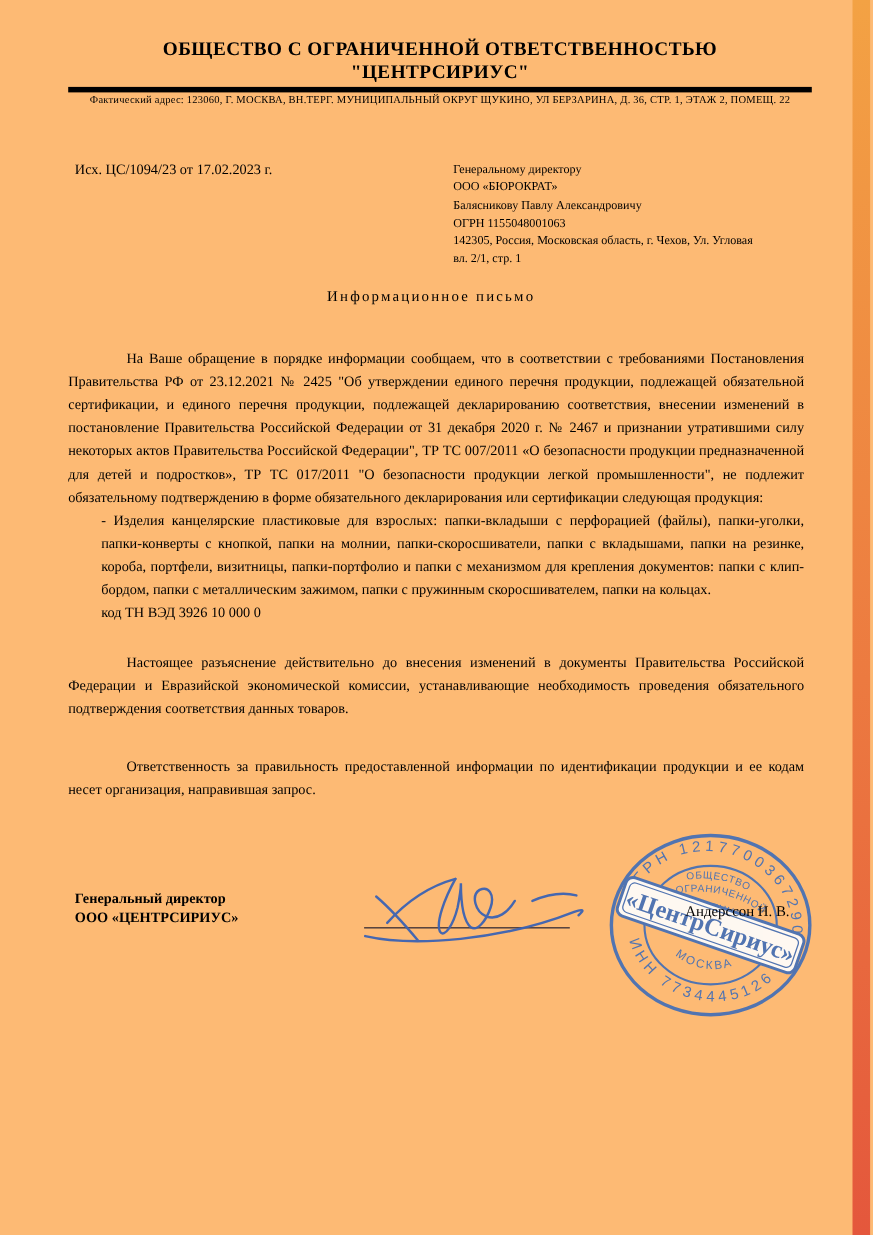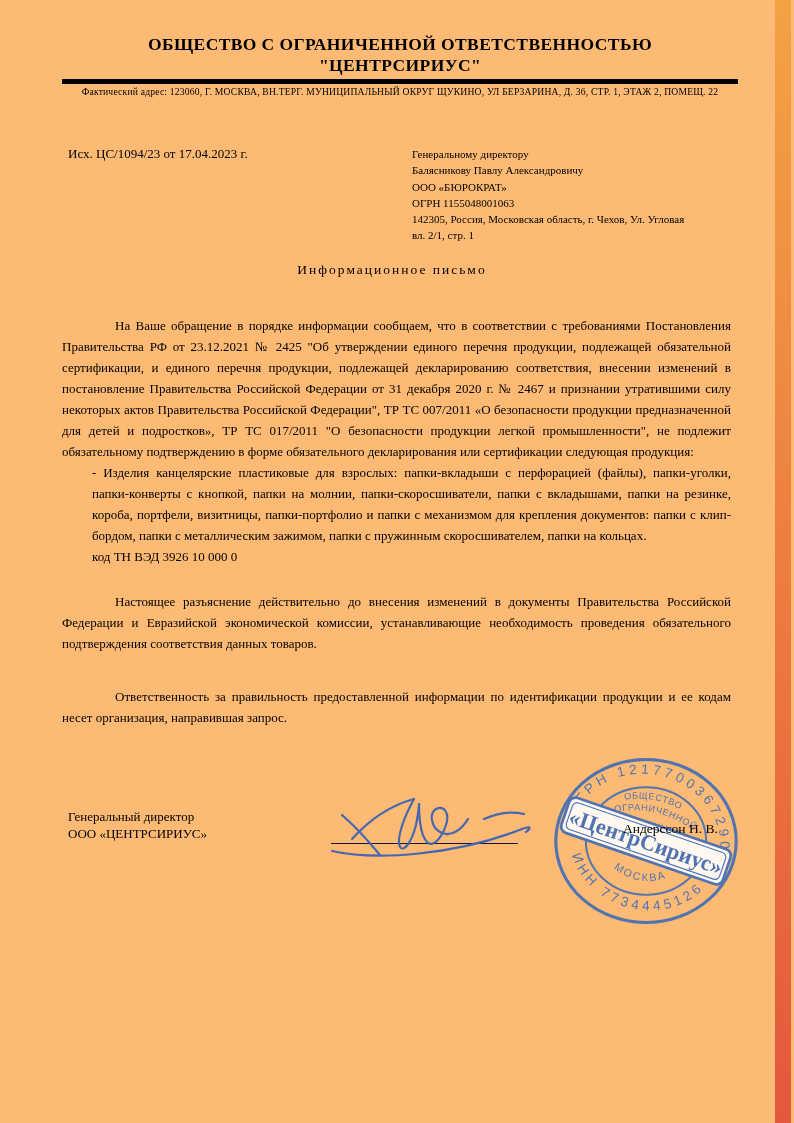--- a/index.html
+++ b/index.html
@@ -26,21 +26,21 @@
     font-size:13.5px; letter-spacing:2px; }
 
   .body { position:absolute; left:62px; top:315px; width:669px; font-size:13px;
     line-height:21px; text-align:justify; }
   .body p { margin:0; text-indent:53px; }
   .body .indent-block { margin-left:30px; text-indent:0; }
   .body .code-line { margin-left:30px; text-indent:0; text-align:left; }
   .body .p2 { margin-top:24px; }
   .body .p3 { margin-top:32px; }
 
-  .sig-block { position:absolute; left:68px; top:808px; font-size:13px; line-height:17px; }
+  .sig-block { position:absolute; left:68px; top:808px; font-size:13px; line-height:17px;font-weight:bold; }
   .sig-rule { position:absolute; left:331px; top:843px; width:187px; height:1.4px; background:#15152a; }
   .sig-svg { position:absolute; left:326px; top:789px; width:212px; height:84px; }
 
   .stamp-wrap { position:absolute; left:549px; top:754px; width:194px; height:176px; opacity:0.9; }
   .stamp-wrap svg { width:100%; height:100%; }
   .stamp-text { font-family:"Liberation Sans", sans-serif; }
   .signer-name { position:absolute; left:583px; top:821px; font-size:13.5px; color:#000; z-index:5; white-space:nowrap;margin-left:40px; }
 </style>
 </head>
 <body>
@@ -49,26 +49,26 @@
 
   <div class="accent-bar"></div>
 
   <div class="header">
     <div class="company">ОБЩЕСТВО С ОГРАНИЧЕННОЙ ОТВЕТСТВЕННОСТЬЮ</div>
     <div class="company">"ЦЕНТРСИРИУС"</div>
     <div class="divider"></div>
     <div class="address">Фактический адрес: 123060, Г. МОСКВА, ВН.ТЕРГ. МУНИЦИПАЛЬНЫЙ ОКРУГ ЩУКИНО, УЛ БЕРЗАРИНА, Д. 36, СТР. 1, ЭТАЖ 2, ПОМЕЩ. 22</div>
   </div>
 
-  <div class="ref">Исх. ЦС/1094/23 от 17.04.2023 г.</div>
+  <div class="ref">Исх. ЦС/1094/23 от 17.02.2023 г.</div>
 
   <div class="recipient">
     <div>Генеральному директору</div>
+    <div>ООО «БЮРОКРАТ»</div>
     <div>Балясникову Павлу Александровичу</div>
-    <div>ООО «БЮРОКРАТ»</div>
     <div>ОГРН 1155048001063</div>
     <div>142305, Россия, Московская область, г. Чехов, Ул. Угловая</div>
     <div>вл. 2/1, стр. 1</div>
   </div>
 
   <div class="letter-title">Информационное письмо</div>
 
   <div class="body">
     <p>На Ваше обращение в порядке информации сообщаем, что в соответствии с требованиями Постановления Правительства РФ от 23.12.2021 № 2425 "Об утверждении единого перечня продукции, подлежащей обязательной сертификации, и единого перечня продукции, подлежащей декларированию соответствия, внесении изменений в постановление Правительства Российской Федерации от 31 декабря 2020 г. № 2467 и признании утратившими силу некоторых актов Правительства Российской Федерации", ТР ТС 007/2011 «О безопасности продукции предназначенной для детей и подростков», ТР ТС 017/2011 "О безопасности продукции легкой промышленности",  не подлежит обязательному подтверждению в форме обязательного декларирования или сертификации следующая продукция:</p>
     <div class="indent-block">- Изделия канцелярские пластиковые для взрослых: папки-вкладыши с перфорацией (файлы), папки-уголки, папки-конверты с кнопкой, папки на молнии, папки-скоросшиватели, папки с вкладышами, папки на резинке, короба, портфели, визитницы, папки-портфолио и папки с механизмом для крепления документов: папки с клип-бордом, папки с металлическим зажимом, папки с пружинным скоросшивателем, папки на кольцах.</div>

